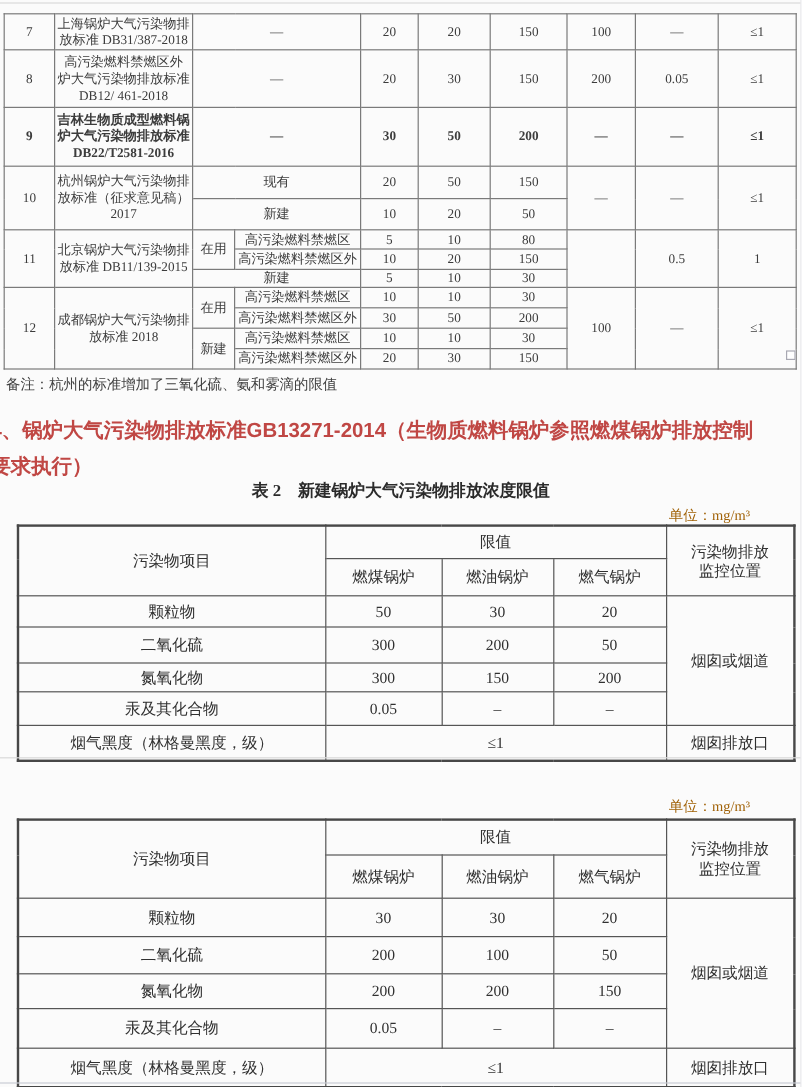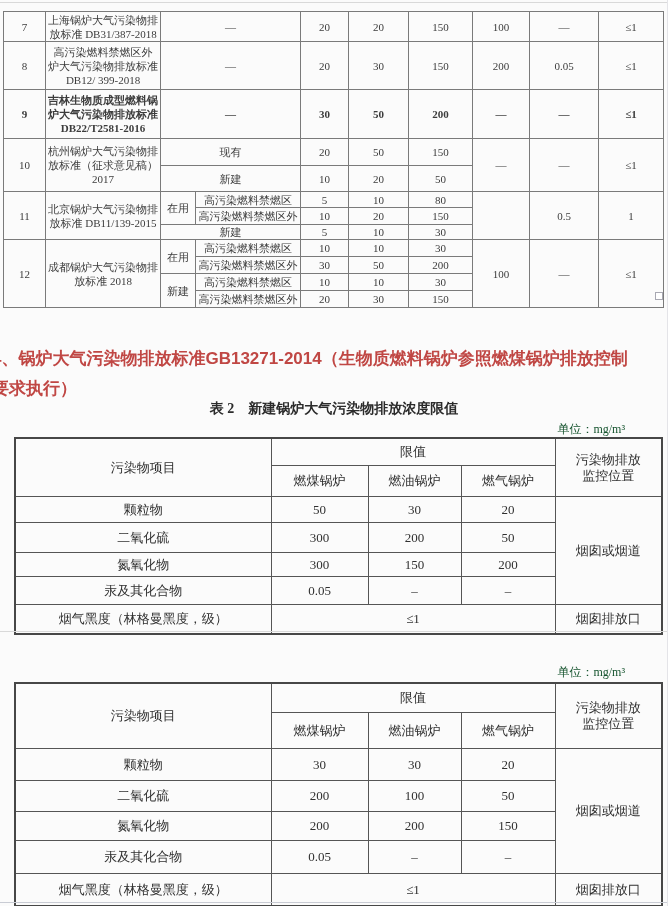--- a/index.html
+++ b/index.html
@@ -36,21 +36,21 @@
   .note{position:absolute;left:5px;top:312px;font-size:12px;color:#3f3f3f;
         font-family:"Liberation Sans","DejaVu Sans",sans-serif;}
   .heading{position:absolute;left:-8px;top:344px;width:690px;
         font-family:"Liberation Sans","DejaVu Sans",sans-serif;
         font-weight:bold;font-size:17px;line-height:30px;color:#c04744;}
   .heading div{white-space:nowrap;}
 
   
   .tblTitle{position:absolute;left:0;width:668px;text-align:center;
         font-weight:bold;font-size:14px;color:#2b2b2b;}
-  .unit{position:absolute;right:42px;font-size:12px;color:#14532d;}
+  .unit{position:absolute;right:42px;font-size:12px;color:#a16207;}
   .t23{
     position:absolute;left:14px;width:647px;
     font-size:13px;line-height:16px;color:#303030;
     border:2px solid #474747;
   }
   .t23 td{border:1px solid #555;text-align:center;vertical-align:middle;padding:0;overflow:hidden;}
   .t2h1 td{height:26px;} .t2h2 td{height:30px;}
   .t2r0 td{height:25px;} .t2r1 td{height:29px;} .t2r2 td{height:23px;}
   .t2r3 td{height:27px;} .t2r4 td{height:28px;}
   .t3h1 td{height:28px;} .t3h2 td{height:35px;}
@@ -90,21 +90,21 @@
         <td>150</td>
         <td>100</td>
         <td>—</td>
         <td>≤1</td>
       </tr>
       <tr class="r8">
         <td>8</td>
         <td class="nm">
           <div>高污染燃料禁燃区外</div>
           <div>炉大气污染物排放标准</div>
-          <div>DB12/ 399-2018</div>
+          <div>DB12/ 461-2018</div>
         </td>
         <td colspan="2">—</td>
         <td>20</td>
         <td>30</td>
         <td>150</td>
         <td>200</td>
         <td>0.05</td>
         <td>≤1</td>
       </tr>
       <tr class="r9">
@@ -201,20 +201,21 @@
       <tr class="r12">
         <td>高污染燃料禁燃区外</td>
         <td>20</td>
         <td>30</td>
         <td>150</td>
       </tr>
     </tbody>
   </table>
   <div class="handle"></div>
 
+  <div class="note">备注：杭州的标准增加了三氧化硫、氨和雾滴的限值</div>
 
   <div class="heading">
     <div>4、锅炉大气污染物排放标准GB13271-2014（生物质燃料锅炉参照燃煤锅炉排放控制</div>
     <div>要求执行）</div>
   </div>
 
   <div class="tblTitle" style="top:400px;">表 2　新建锅炉大气污染物排放浓度限值</div>
   <div class="unit" style="top:421px;">单位：mg/m³</div>
   <table class="t23" style="top:437px;">
     <colgroup>

